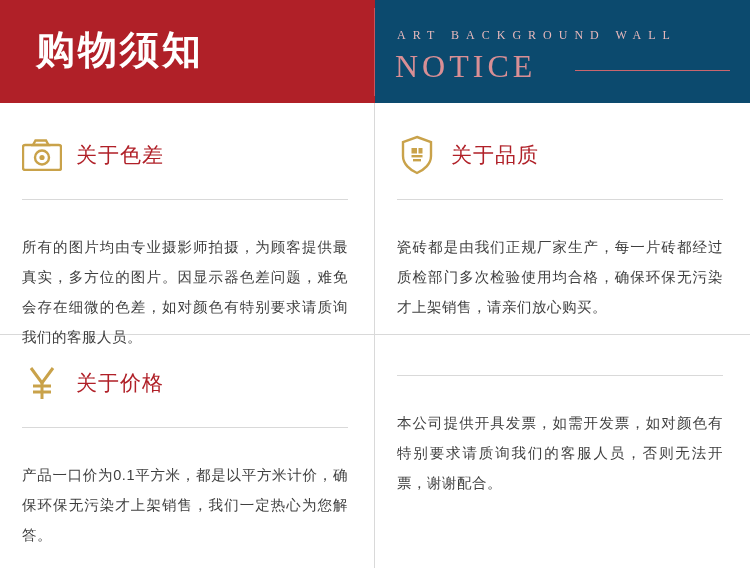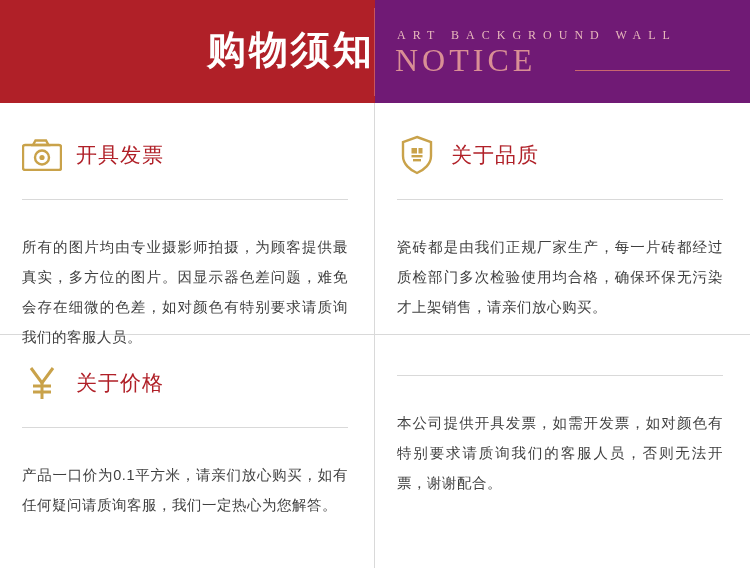--- a/index.html
+++ b/index.html
@@ -20,50 +20,50 @@
     background: #b02028;
     display: flex;
     align-items: stretch;
   }
   .header-left {
     width: 375px;
     height: 103px;
     background: #b02028;
     display: flex;
     align-items: center;
-    justify-content: flex-end;
+    justify-content: flex-start;
     padding-left: 36px;
   }
   .header-title {
     color: #ffffff;
     font-size: 39px;
     font-weight: bold;
     letter-spacing: 3px;
     line-height: 1;
     padding-bottom: 4px;
   }
   .header-right {
     width: 375px;
     height: 103px;
-    background: #701a75;
+    background: #0c4a6e;
     position: relative;
     padding-left: 14px;
   }
   .header-en-small {
     position: absolute;
     top: 28px;
     left: 22px;
     color: #e8b9bc;
     font-size: 12px;
     letter-spacing: 7px;
     font-family: "Liberation Serif", serif;
   }
   .header-en-big {
     position: absolute;
-    top: 44px;
+    top: 50px;
     left: 20px;
     color: #d98f95;
     font-size: 32px;
     letter-spacing: 4px;
     font-family: "Liberation Serif", serif;
     line-height: 1;
   }
   .header-rule {
     position: absolute;
     top: 70px;
@@ -154,21 +154,21 @@
   <div class="cell border-right border-bottom">
     <div class="cell-head">
       <span class="cell-icon">
         <svg width="40" height="32" viewBox="0 0 40 32" aria-hidden="true">
           <rect x="1" y="6" width="38" height="25" rx="2" fill="none" stroke="#c9a24a" stroke-width="2.4"></rect>
           <path d="M11 6 L13.5 1.5 L24 1.5 L26.5 6 Z" fill="none" stroke="#c9a24a" stroke-width="2.4"></path>
           <circle cx="20" cy="18.5" r="7" fill="none" stroke="#c9a24a" stroke-width="2.4"></circle>
           <circle cx="20" cy="18.5" r="2.6" fill="#c9a24a"></circle>
         </svg>
       </span>
-      <span class="cell-title">开具发票</span>
+      <span class="cell-title">关于色差</span>
     </div>
     <div class="cell-rule"></div>
     <div class="cell-body">所有的图片均由专业摄影师拍摄，为顾客提供最真实，多方位的图片。因显示器色差问题，难免会存在细微的色差，如对颜色有特别要求请质询我们的客服人员。</div>
   </div>
 
   <div class="cell border-bottom">
     <div class="cell-head">
       <span class="cell-icon">
         <svg width="34" height="40" viewBox="0 0 34 40" aria-hidden="true">
           <path d="M17 2 L31 7 V21 C31 29 24 35 17 38 C10 35 3 29 3 21 V7 Z" fill="none" stroke="#c9a24a" stroke-width="2.4"></path>
@@ -190,21 +190,21 @@
         <svg width="34" height="38" viewBox="0 0 34 38" aria-hidden="true">
           <path d="M6 4 L17 19 L28 4" fill="none" stroke="#c9a24a" stroke-width="3"></path>
           <line x1="17" y1="19" x2="17" y2="35" stroke="#c9a24a" stroke-width="3"></line>
           <line x1="8" y1="22" x2="26" y2="22" stroke="#c9a24a" stroke-width="3"></line>
           <line x1="8" y1="28" x2="26" y2="28" stroke="#c9a24a" stroke-width="3"></line>
         </svg>
       </span>
       <span class="cell-title">关于价格</span>
     </div>
     <div class="cell-rule"></div>
-    <div class="cell-body">产品一口价为0.1平方米，请亲们放心购买，如有任何疑问请质询客服，我们一定热心为您解答。</div>
+    <div class="cell-body">产品一口价为0.1平方米，都是以平方米计价，确保环保无污染才上架销售，我们一定热心为您解答。</div>
   </div>
 
   <div class="cell row2">
     <div class="cell-rule"></div>
     <div class="cell-body">本公司提供开具发票，如需开发票，如对颜色有特别要求请质询我们的客服人员，否则无法开票，谢谢配合。</div>
   </div>
 
 </div>
 
 </body></html>

